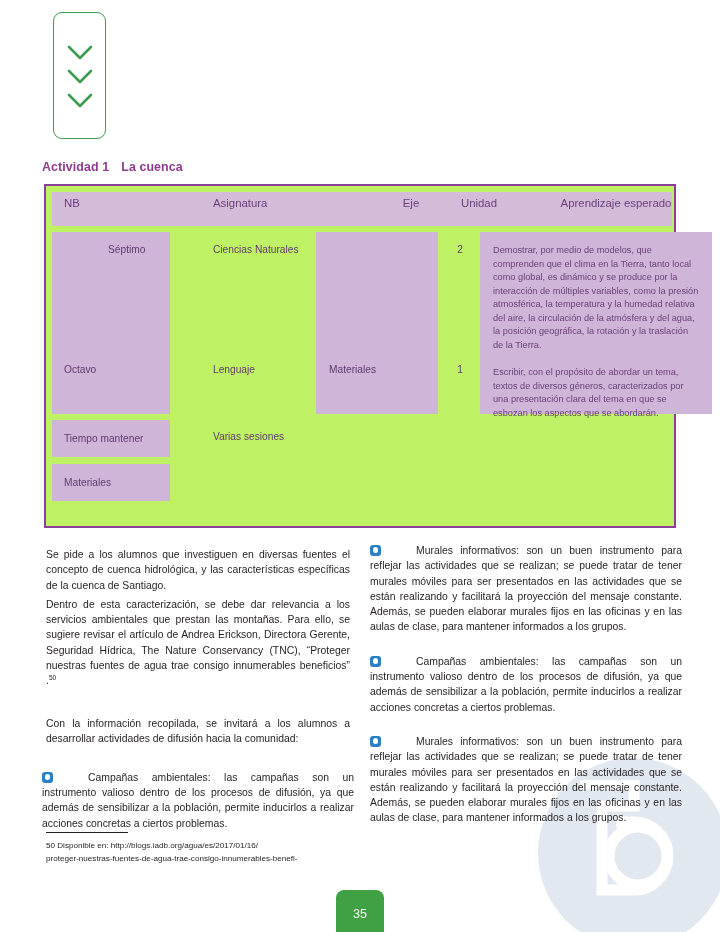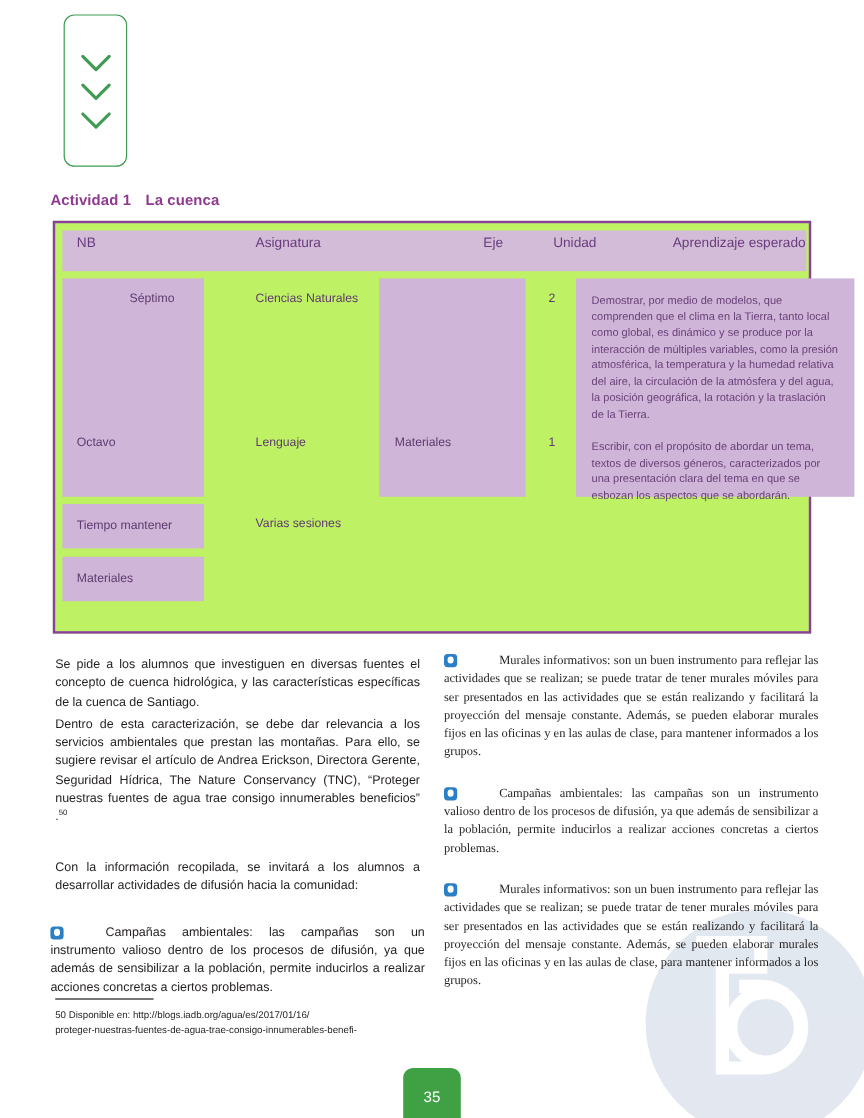--- a/index.html
+++ b/index.html
@@ -146,21 +146,21 @@
     position: absolute;
     top: 543px;
     width: 312px;
     font-size: 10.4px;
     line-height: 1.47;
     color: #231f20;
     text-align: justify;
     z-index: 2;
   }
   .col-left  { left: 42px; }
-  .col-right { left: 370px; font-family: Liberation Serif, serif; }
+  .col-right { left: 370px; }
 
   .body-col p { margin: 4px; }
   .gap-md { height: 19px; }
 
   .sup { font-size: 6.5px; vertical-align: super; }
 
   .bullet-item {
     position: relative;
     padding-left: 0;
   }

